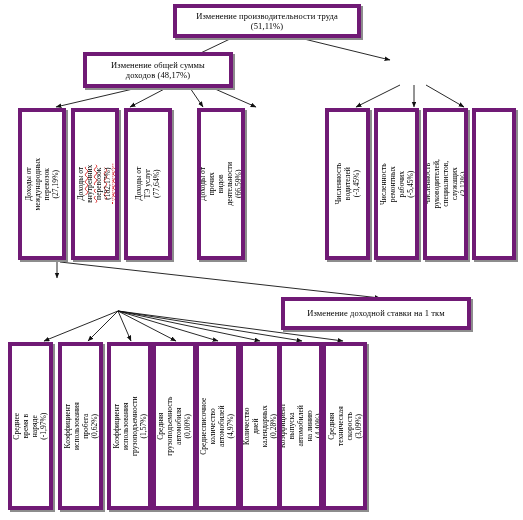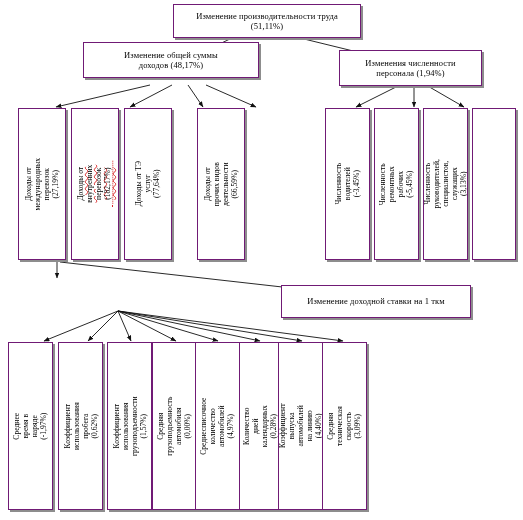--- a/index.html
+++ b/index.html
@@ -22,21 +22,21 @@
     position: absolute;
     left: 0;
     top: 0;
     width: 523px;
     height: 520px;
     pointer-events: none;
   }
   .node {
     position: absolute;
     box-sizing: border-box;
-    border: 1px solid #701a75;
+    border: 4px solid #701a75;
     background: #ffffff;
     display: flex;
     align-items: center;
     justify-content: center;
     text-align: center;
     line-height: 1.18;
     overflow: hidden;
   }
   .node.shadow {
     box-shadow: 2px 2px 0 0 #8d8d8d;
@@ -106,29 +106,25 @@
       <path d="M118,311 L302,341"></path>
       <path d="M118,311 L343,341"></path>
     </g>
   </svg>
 
   <div class="node h-node shadow" style="left:173px; top:4px; width:188px; height:34px;">
     <span class="txt">Изменение производительности труда
 (51,11%)</span>
   </div>
 
-  <div class="node h-node shadow" style="left:83px; top:42px; width:176px; height:36px;">
+  <div class="node h-node shadow" style="left:83px; top:52px; width:150px; height:36px;">
     <span class="txt">Изменение общей суммы
 доходов (48,17%)</span>
   </div>
 
-  <div class="node h-node shadow" style="left:339px; top:50px; width:143px; height:36px;">
-    <span class="txt">Изменения численности
-персонала (1,94%)</span>
-  </div>
 
   <div class="node v-node shadow" style="left:18px; top:108px; width:48px; height:152px;">
     <span class="inner" style="width:146px;">Доходы от международных
 перевозок (27,19%)</span>
   </div>
 
   <div class="node v-node shadow" style="left:71px; top:108px; width:48px; height:152px;">
     <span class="inner sp-err" style="width:146px;">Доходы от внутренних
 перевозок (182,17%)</span>
   </div>
@@ -156,21 +152,21 @@
     <span class="inner" style="width:146px;">Численность руководителей,
 специалистов, служащих
 (3,13%)</span>
   </div>
 
   <div class="node v-node shadow" style="left:472px; top:108px; width:44px; height:152px;">
     <span class="inner" style="width:146px;"></span>
   </div>
 
 
-  <div class="node h-node shadow" style="left:281px; top:285px; width:190px; height:33px;">
+  <div class="node h-node shadow" style="left:281px; top:297px; width:190px; height:33px;">
     <span class="txt">Изменение доходной ставки на 1 ткм</span>
   </div>
 
   <div class="node v-node shadow" style="left:8px; top:342px; width:45px; height:168px;">
     <span class="inner" style="width:162px;">Среднее время в наряде
 (-1,97%)</span>
   </div>
 
   <div class="node v-node shadow" style="left:58px; top:342px; width:45px; height:168px;">
     <span class="inner" style="width:162px;">Коэффициент использования

